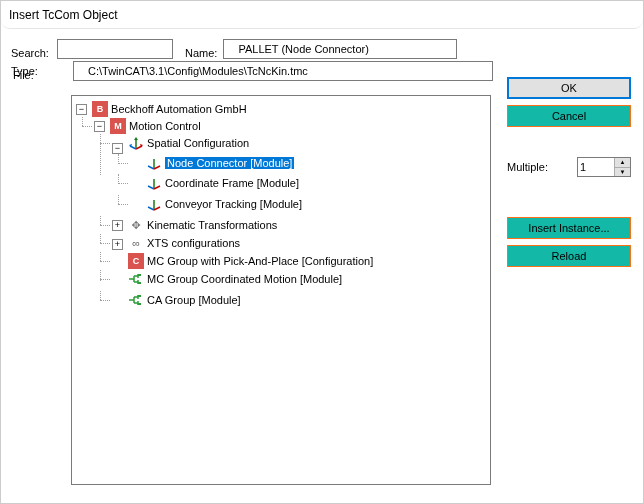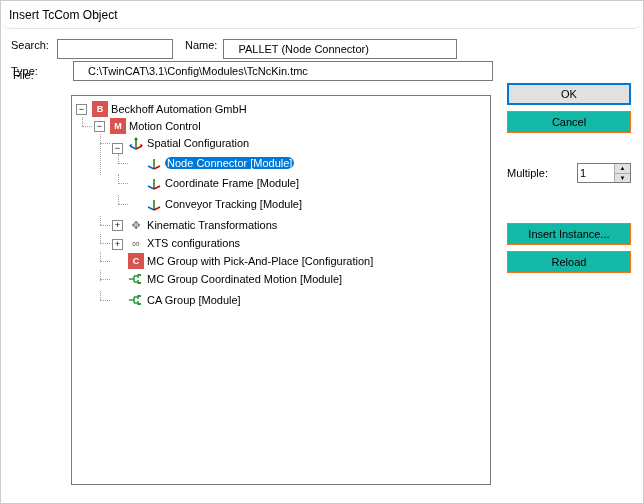--- a/index.html
+++ b/index.html
@@ -22,21 +22,21 @@
     font-size: 12px;
     border-bottom: 1px solid #e5e5e5;
     border-radius: 9px;
   }
   .content {
     position: relative;
     padding: 10px;
   }
   .row {
     display: flex;
-    align-items: flex-start;
+    align-items: flex-end;
     margin-bottom: 6px;
   }
   .lbl {
     width: 46px;
   }
   .lbl2 {
     margin-left: 12px;
     margin-right: 6px;
   }
   input.text {
@@ -63,21 +63,21 @@
     position: absolute;
     left: 12px;
     bottom: 12px;
     display: flex;
     align-items: flex-end;
   }
   .file-input { width: 420px; }
   .rightcol {
     position: absolute;
     right: 12px;
-    top: 54px;
+    top: 48px;
     width: 124px;
     margin-left: 18px;
   }
   button.win {
     width: 124px;
     height: 22px;
     background: #14b8a6;
     border: 1px solid #f97316;
     font: inherit;
     padding: 0;
@@ -128,21 +128,21 @@
   .tree > ul > li::before, .tree > ul > li::after { display:none; }
   .tree li:last-child::before { bottom: auto; height: 9px; }
   .toggle {
     display:inline-block; width:11px; height:11px; border:1px solid #888;
     line-height:9px; text-align:center; font-size:9px; margin-right:2px;
     background:#fff; cursor:pointer; vertical-align:middle;
   }
   .toggle.none { border:none; background:transparent; width:11px;}
   .node-row { display:inline-flex; align-items:center; gap:3px; cursor:pointer;}
   .icon { width:16px; height:16px; display:inline-flex; align-items:center; justify-content:center; font-size:11px;}
-  .selected { background:#0078d7; color:#fff; padding:0 2px;border-radius:6px;}
+  .selected { background:#0078d7; color:#fff; padding:0 2px;}
   
   .ico-beckhoff { background:#d9534f; color:#fff; font-weight:bold; font-size:9px;}
   .ico-motion { background:#d9534f; color:#fff; font-size:9px; font-weight:bold;}
   .ico-arrows { position:relative; }
   .ico-arrows svg { width:16px; height:16px;}
   .ico-kin { color:#777; }
   .ico-xts { color:#666; }
   .ico-conf { background:#d9534f; color:#fff; font-size:9px; font-weight:bold;}
   .ico-mod { color:#2a9d3a; }
 </style>

